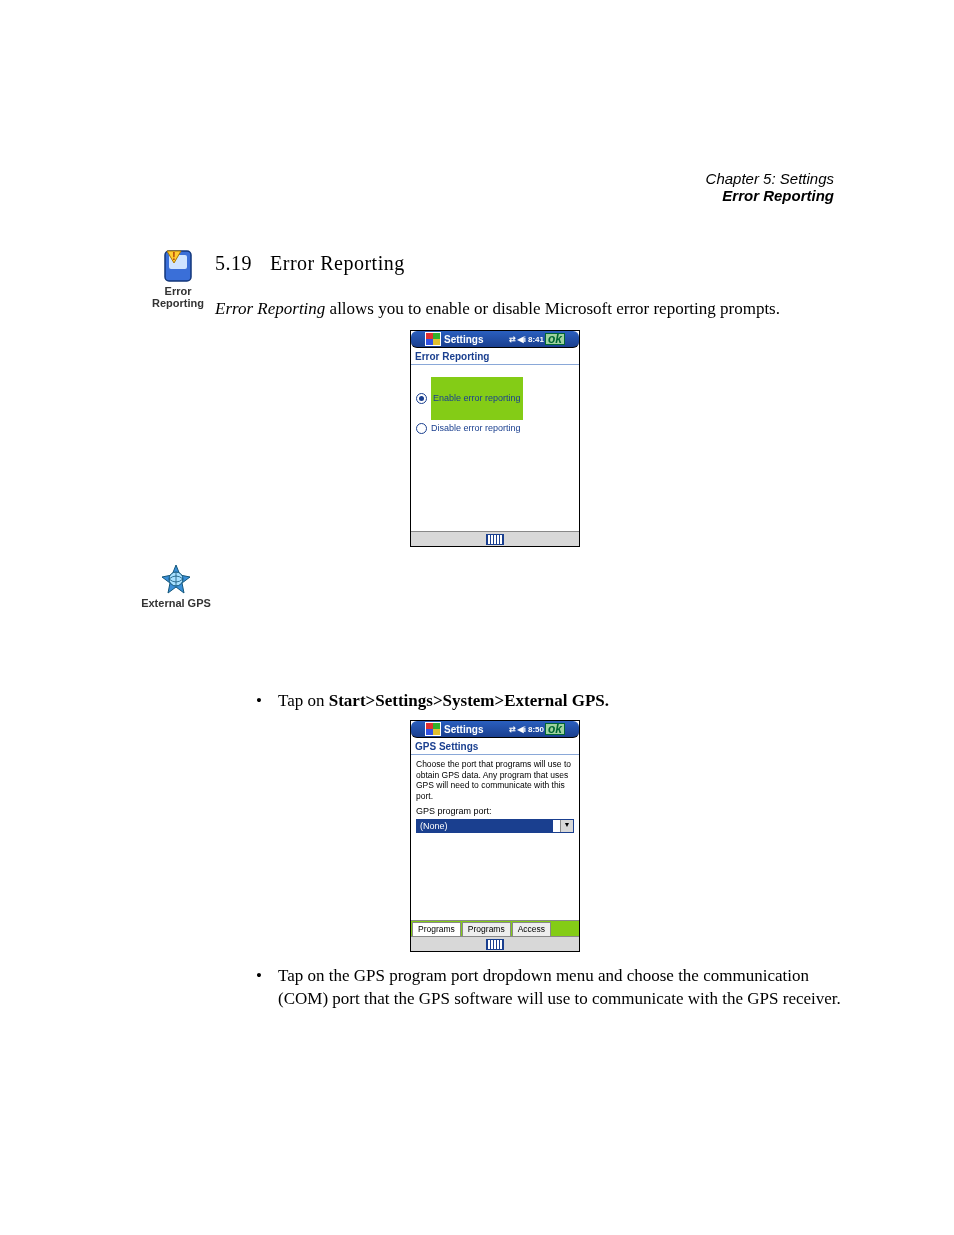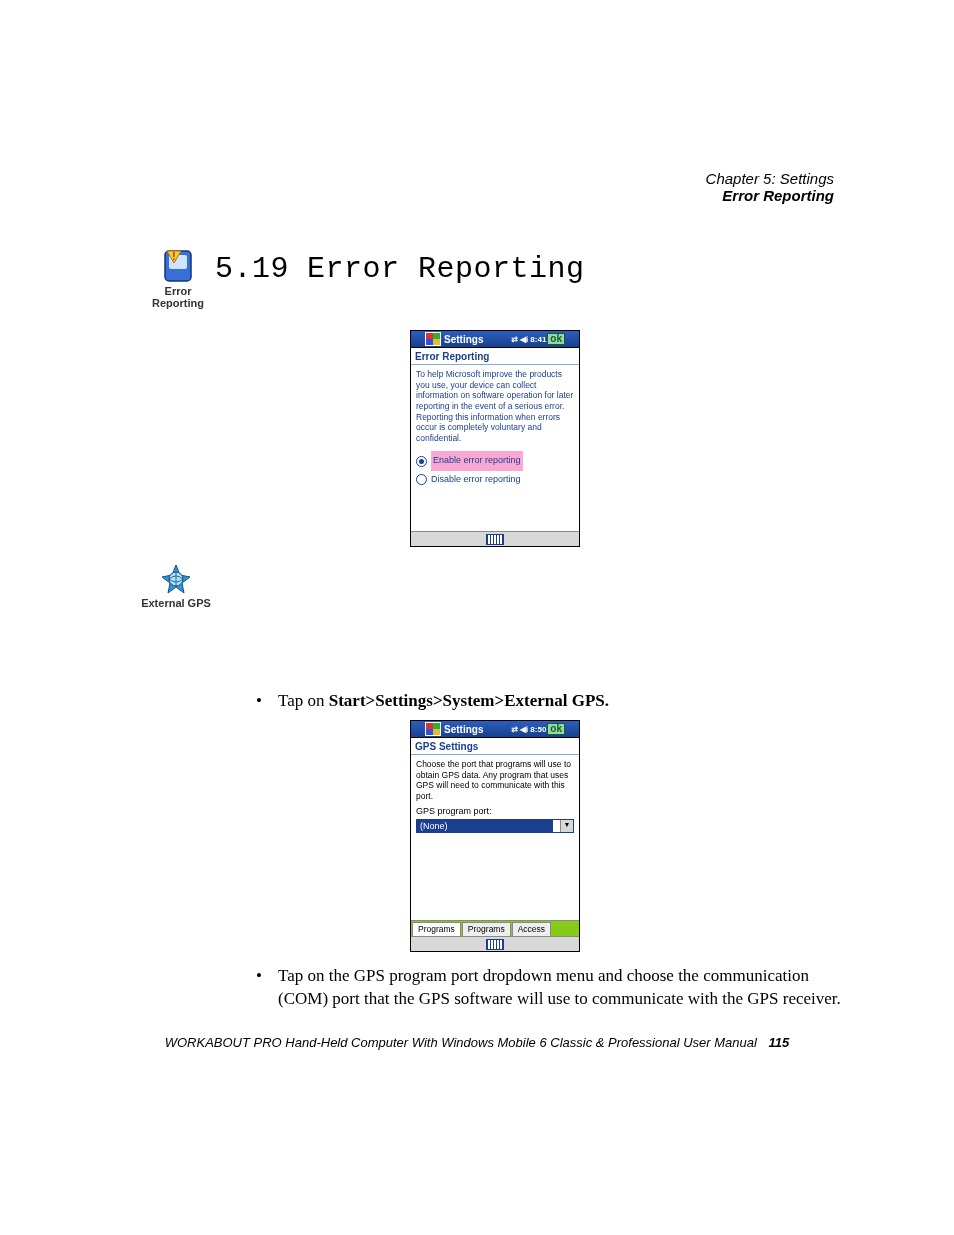--- a/index.html
+++ b/index.html
@@ -38,22 +38,22 @@
     text-align: center;
     font-family: Tahoma, Arial, sans-serif;
     font-size: 11px;
     font-weight: bold;
     color: #333;
     line-height: 1.1;
   }
   .icon-block svg { display: block; margin: 0 auto 2px auto; }
   .sec-heading {
     position: absolute;
-    font-family: Liberation Mono, monospace;
-    font-size: 30px;
+    font-family: Liberation Serif, serif;
+    font-size: 20px;
     font-weight: 400;
     letter-spacing: 0.5px;
     color: #000;
   }
   .sec-heading .num { margin-right: 18px; }
   .body-text {
     position: absolute;
     font-size: 17px;
     line-height: 1.35;
     width: 620px;
@@ -95,40 +95,42 @@
   .wm .titlebar {
     background: linear-gradient(#2a5fbf, #1a3f8f);
     color: #fff;
     font-weight: bold;
     font-size: 10px;
     height: 16px;
     display: flex;
     align-items: center;
     padding: 0 14px;
     border-bottom: 1px solid #000;
+    border-radius: 6px;
   }
   .wm .titlebar .flag {
     width: 14px; height: 12px;
     background:
       linear-gradient(#e03030,#e03030) 0 0/7px 6px no-repeat,
       linear-gradient(#30b030,#30b030) 7px 0/7px 6px no-repeat,
       linear-gradient(#3050e0,#3050e0) 0 6px/7px 6px no-repeat,
       linear-gradient(#e0c030,#e0c030) 7px 6px/7px 6px no-repeat;
     margin-right: 3px;
     border: 1px solid #fff;
   }
   .wm .titlebar .ttl { flex: 1; }
   .wm .titlebar .st { font-size: 8px; margin: 0 1px; }
   .wm .titlebar .ok {
     background: #9fd39f;
     color: #063;
-    font-size: 10px;
+    font-size: 12px;
     padding: 0 2px;
     border: 1px solid #063;
     line-height: 10px;
+    font-style: italic;
   }
   .wm .subhead {
     color: #1a3f8f;
     font-weight: bold;
     padding: 3px 4px 2px 4px;
     border-bottom: 1px solid #8aa8d8;
     font-size: 10px;
   }
   .wm .content {
     padding: 4px 5px;
@@ -143,21 +145,21 @@
     font-size: 9px;
   }
   .wm .radio {
     width: 9px; height: 9px; border: 1px solid #1a3f8f; border-radius: 50%;
     margin-right: 4px; display: inline-flex; align-items: center; justify-content: center;
   }
   .wm .radio.checked::after {
     content: ""; width: 5px; height: 5px; background: #1a3f8f; border-radius: 50%;
   }
   .wm .radio-label-sel {
-    background: #f9a8d4; padding: 4px 2px;
+    background: #84cc16; padding: 16px 2px;
   }
   .wm .botbar {
     height: 14px;
     background: #d8d8d8;
     border-top: 1px solid #888;
     display: flex;
     align-items: center;
     justify-content: center;
   }
   .wm .kbd {
@@ -224,33 +226,35 @@
       <text x="15" y="13" font-family="Arial" font-size="10" font-weight="bold" fill="#aa3300" text-anchor="middle">!</text>
     </svg>
     <div>Error</div>
     <div>Reporting</div>
   </div>
 
   <div class="sec-heading" style="left:215px; top:252px;">
     <span class="num">5.19</span><span>Error Reporting</span>
   </div>
 
+  <div class="body-text" style="left:215px; top:298px;">
+    <span class="lead">Error Reporting</span><span> allows you to enable or disable Microsoft error reporting prompts.</span>
+  </div>
 
   <div class="wm" style="left:410px; top:330px; height:215px;">
     <div class="titlebar">
       <span class="flag"></span>
       <span class="ttl">Settings</span>
       <span class="st">⇄</span>
       <span class="st">◀ἱ</span>
       <span class="st">8:41</span>
       <span class="ok">ok</span>
     </div>
     <div class="subhead">Error Reporting</div>
     <div class="content">
-      <div>To help Microsoft improve the products you use, your device can collect information on software operation for later reporting in the event of a serious error. Reporting this information when errors occur is completely voluntary and confidential.</div>
       <div class="radio-row" style="margin-top:8px;">
         <span class="radio checked"></span>
         <span class="radio-label-sel">Enable error reporting</span>
       </div>
       <div class="radio-row">
         <span class="radio"></span>
         <span>Disable error reporting</span>
       </div>
     </div>
     <div style="position:absolute; bottom:0; left:0; right:0;">
@@ -304,18 +308,14 @@
         <span class="kbd"></span>
       </div>
     </div>
   </div>
 
   <div class="bullet-row" style="left:278px; top:965px;">
     <span class="dot">•</span>
     <span>Tap on the </span><span class="lead">GPS program port</span><span> dropdown menu and choose the communication (COM) port that the GPS software will use to communicate with the GPS receiver.</span>
   </div>
 
-  <div class="footer">
-    <span>WORKABOUT PRO Hand-Held Computer With Windows Mobile 6 Classic &amp; Professional User Manual</span>
-    <span class="pg">115</span>
-  </div>
 
 </div>
 
 </body></html>

